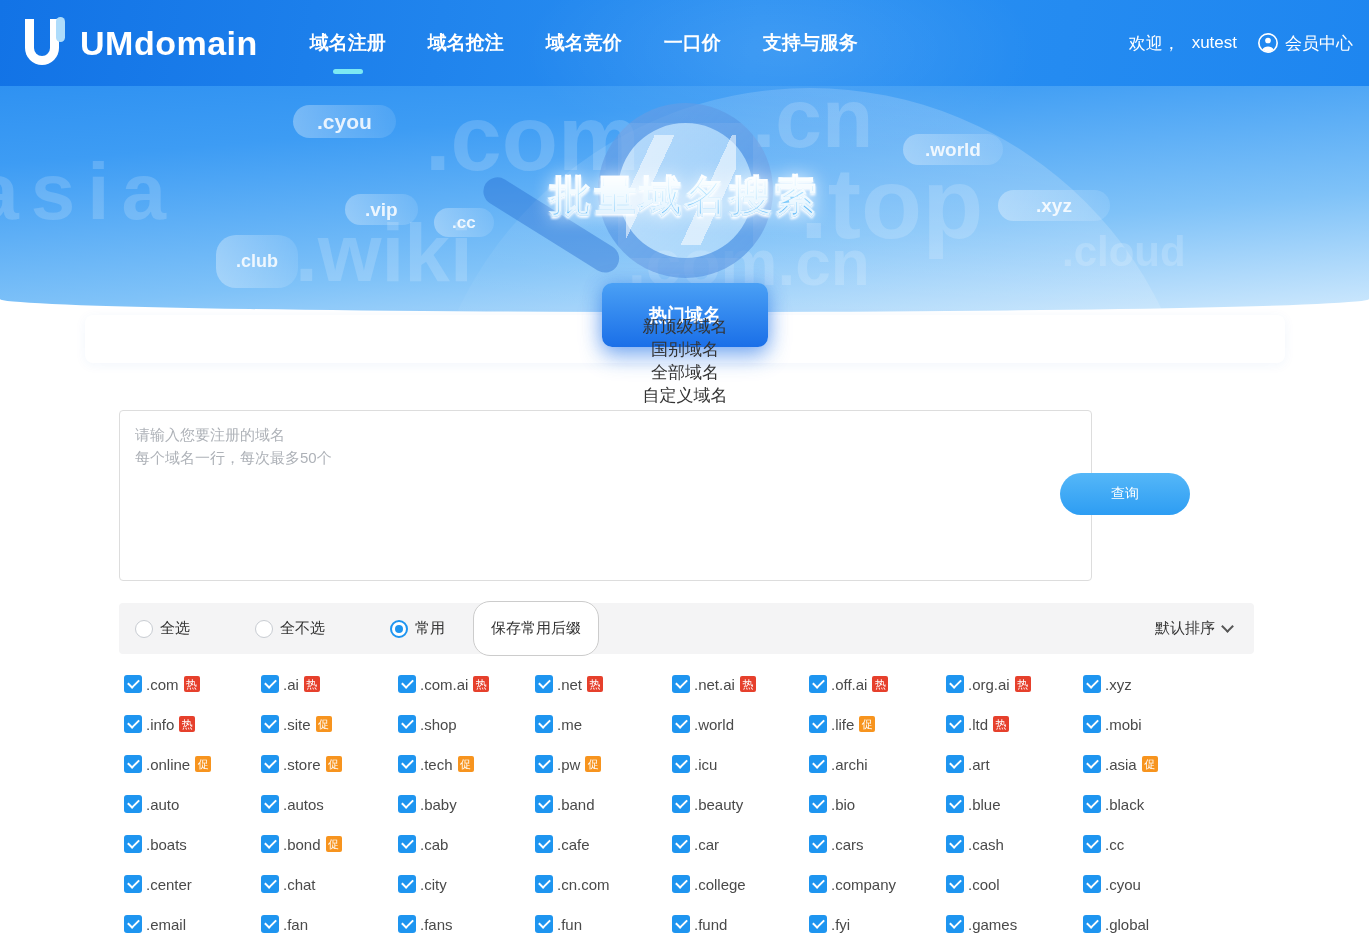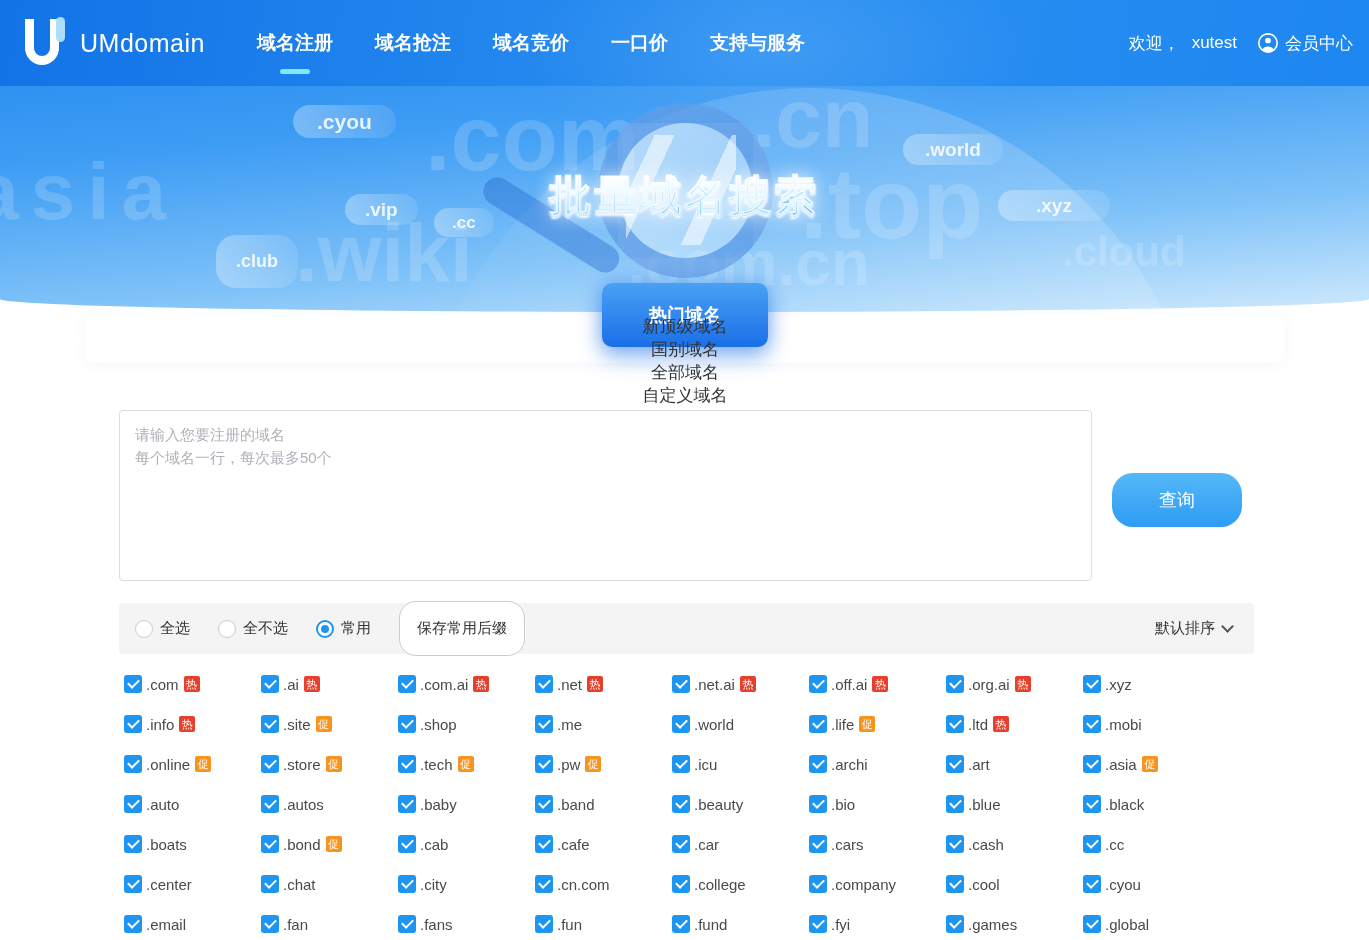--- a/index.html
+++ b/index.html
@@ -11,21 +11,21 @@
     background:linear-gradient(100deg,#1273e6 0%,#2a90f2 55%,#1e86f0 100%);
     display:flex; align-items:center; }
   header::after{ content:""; position:absolute; left:38%; top:-60px; width:520px; height:220px;
     background:radial-gradient(ellipse at center, rgba(255,255,255,.10), rgba(255,255,255,0) 70%); pointer-events:none;}
   .logo { display:flex; align-items:center; margin-left:18px; }
   .logo-u { position:relative; width:52px; height:58px; }
   .u-outline { position:absolute; left:7px; top:5px; width:34px; height:46px;
     border:9px solid #fff; border-top:none; border-radius:0 0 22px 22px; }
   .u-accent { position:absolute; right:5px; top:3px; width:9px; height:25px;
     background:#aedcfb; border-radius:5px; }
-  .logo-text { color:#fff; font-size:25px; font-weight:normal; margin-left:10px; letter-spacing:.5px; }
+  .logo-text { color:#fff; font-size:34px; font-weight:bold; margin-left:10px; letter-spacing:.5px; }
 
   nav { display:flex; align-items:center; margin-left:52px; height:100%; }
   .nav-item { position:relative; color:#fff; font-size:19px; font-weight:700;
     margin-right:42px; cursor:pointer; height:100%; display:flex; align-items:center; }
   .nav-underline { position:absolute; left:50%; transform:translateX(-50%); bottom:12px;
     width:30px; height:5px; border-radius:3px; background:#7ce9f3; }
 
   .user-area { margin-left:auto; margin-right:16px; display:flex; align-items:center; color:#fff; font-size:17px; }
   .user-area .welcome { margin-right:12px; }
   .user-area .uname { margin-right:20px; }
@@ -80,23 +80,23 @@
     background:linear-gradient(180deg,#4aa0f5,#1a6fe8);
     box-shadow:0 10px 22px rgba(26,111,232,.45), 0 0 18px rgba(26,111,232,.35);
     color:#fff; font-size:18px; font-weight:bold; }
 
   
   .search-row { position:absolute; left:0; top:410px; width:100%; }
   textarea.domain-input { position:absolute; left:119px; top:0; width:973px; height:171px;
     border:1px solid #ddd; border-radius:4px; padding:12px 15px; font-size:15px; color:#333;
     resize:none; outline:none; font-family:inherit; line-height:1.55; }
   textarea.domain-input::placeholder { color:#aeb2b8; }
-  .query-btn { position:absolute; left:1112px; top:63px; width:130px; height:54px; border:none;
+  .query-btn { position:absolute; left:1060px; top:63px; width:130px; height:42px; border:none;
     border-radius:21px; background:linear-gradient(180deg,#55b7f8,#2d9df3);
-    color:#fff; font-size:18px; cursor:pointer; font-family:inherit; }
+    color:#fff; font-size:14px; cursor:pointer; font-family:inherit; }
 
   
   .filterbar { position:absolute; left:119px; top:603px; width:1135px; height:51px;
     background:#f4f4f5; border-radius:4px; display:flex; align-items:center; padding:0 22px 0 16px; }
   .radio { display:flex; align-items:center; margin-right:28px; cursor:pointer; }
   .radio-dot { width:18px; height:18px; border-radius:50%; background:#fff;
     border:1.5px solid #c8ccd2; margin-right:7px; position:relative; }
   .radio-dot.checked { border:2px solid #1e95f0; }
   .radio-dot.checked::after { content:""; position:absolute; left:50%; top:50%;
     width:8px; height:8px; margin:-4px 0 0 -4px; border-radius:50%; background:#1e95f0; }
@@ -207,21 +207,21 @@
       </div>
     </div>
 
   <div class="search-row">
     <textarea class="domain-input" placeholder="请输入您要注册的域名
 每个域名一行，每次最多50个" style=""></textarea>
     <button class="query-btn">查询</button>
   </div>
 
   <div class="filterbar">
-    <div id="radio-group" style="display:flex;align-items:center;">
+    <div id="radio-group" style="display:flex;align-items:center;gap:37px;">
         <div class="radio">
           <span class="radio-dot"></span>
           <span class="radio-label">全选</span>
         </div>
         <div class="radio">
           <span class="radio-dot"></span>
           <span class="radio-label">全不选</span>
         </div>
         <div class="radio">
           <span class="radio-dot checked"></span>

